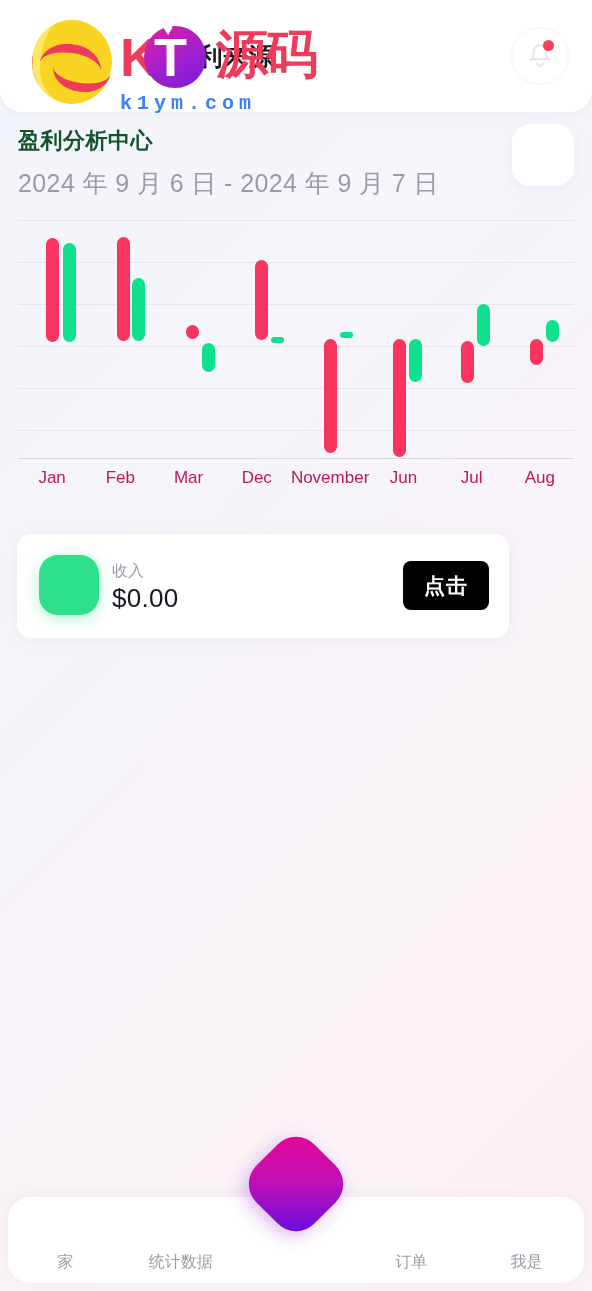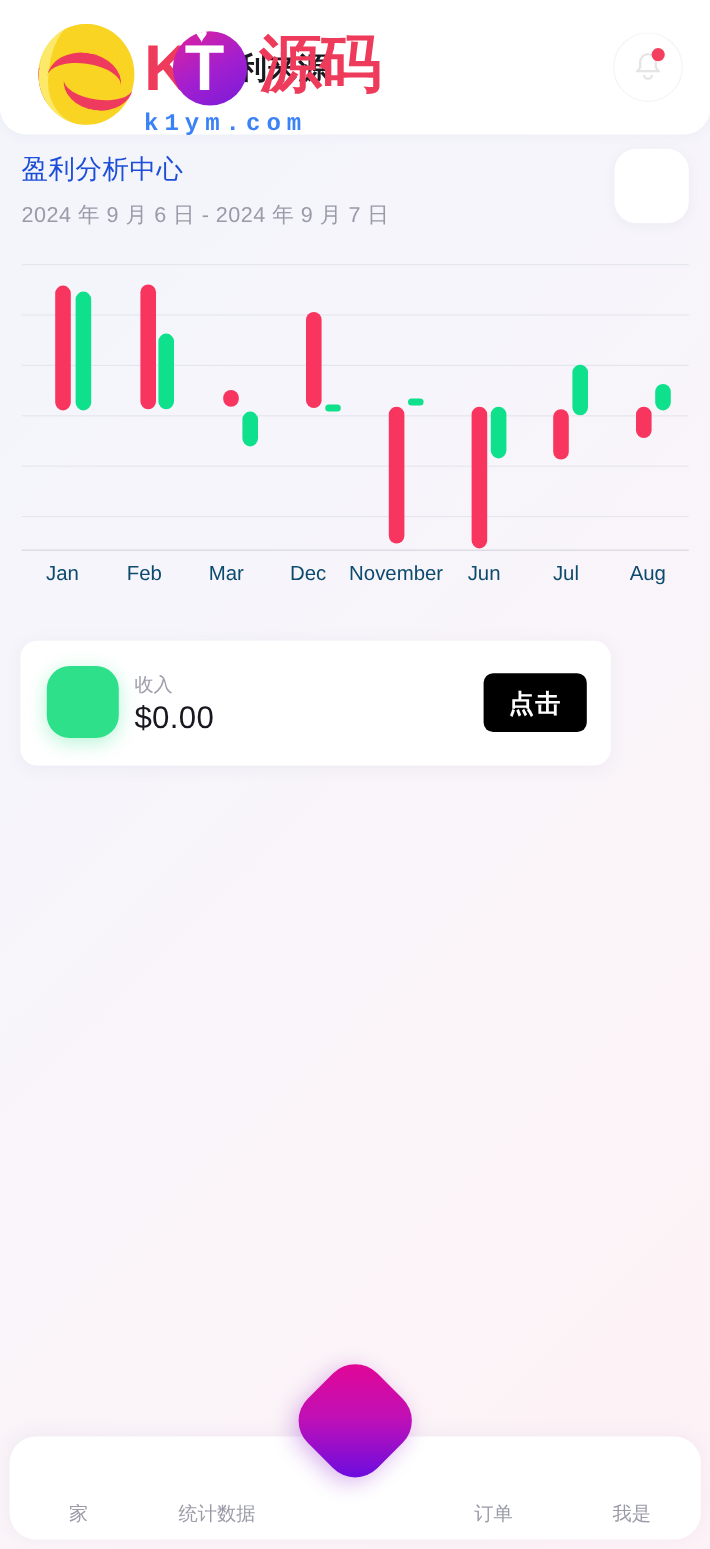--- a/index.html
+++ b/index.html
@@ -114,26 +114,26 @@
   .wm-dom {
     position:absolute; left:94px; top:78px;
     font-size:20px; font-weight:bold; color:#3b82f6;
     letter-spacing:5px;
     font-family:"Liberation Mono", monospace;
   }
 
   
   .page-head { position:absolute; left:18px; top:126px; }
   .page-title {
-    font-size:22px; font-weight:normal; color:#1d4ed8;
+    font-size:22px; font-weight:bold; color:#14532d;
     letter-spacing:0.5px;
   }
   .page-sub {
     margin-top:11px;
-    font-size:18px; color:#9a9aa8; letter-spacing:0.4px;
+    font-size:25px; color:#9a9aa8; letter-spacing:0.4px;
     white-space:nowrap;
   }
   .head-action {
     position:absolute; right:18px; top:124px;
     width:62px; height:62px; border-radius:18px;
     background:#ffffff;
     box-shadow:0 2px 10px rgba(130,120,170,0.09);
   }
 
   
@@ -152,21 +152,21 @@
   .bar {
     position:absolute; width:13px; border-radius:7px;
   }
   .xaxis {
     position:absolute; left:18px; top:262px;
     width:556px; height:30px;
     display:flex;
   }
   .xtick {
     flex:1; text-align:center;
-    font-size:17px; color:#0c4a6e;
+    font-size:17px; color:#be185d;
   }
 
   
   .sum-card {
     position:absolute; left:17px; top:534px;
     width:492px; height:104px;
     background:#ffffff; border-radius:14px;
     box-shadow:0 2px 14px rgba(120,110,160,0.07);
   }
   .sum-icon {

